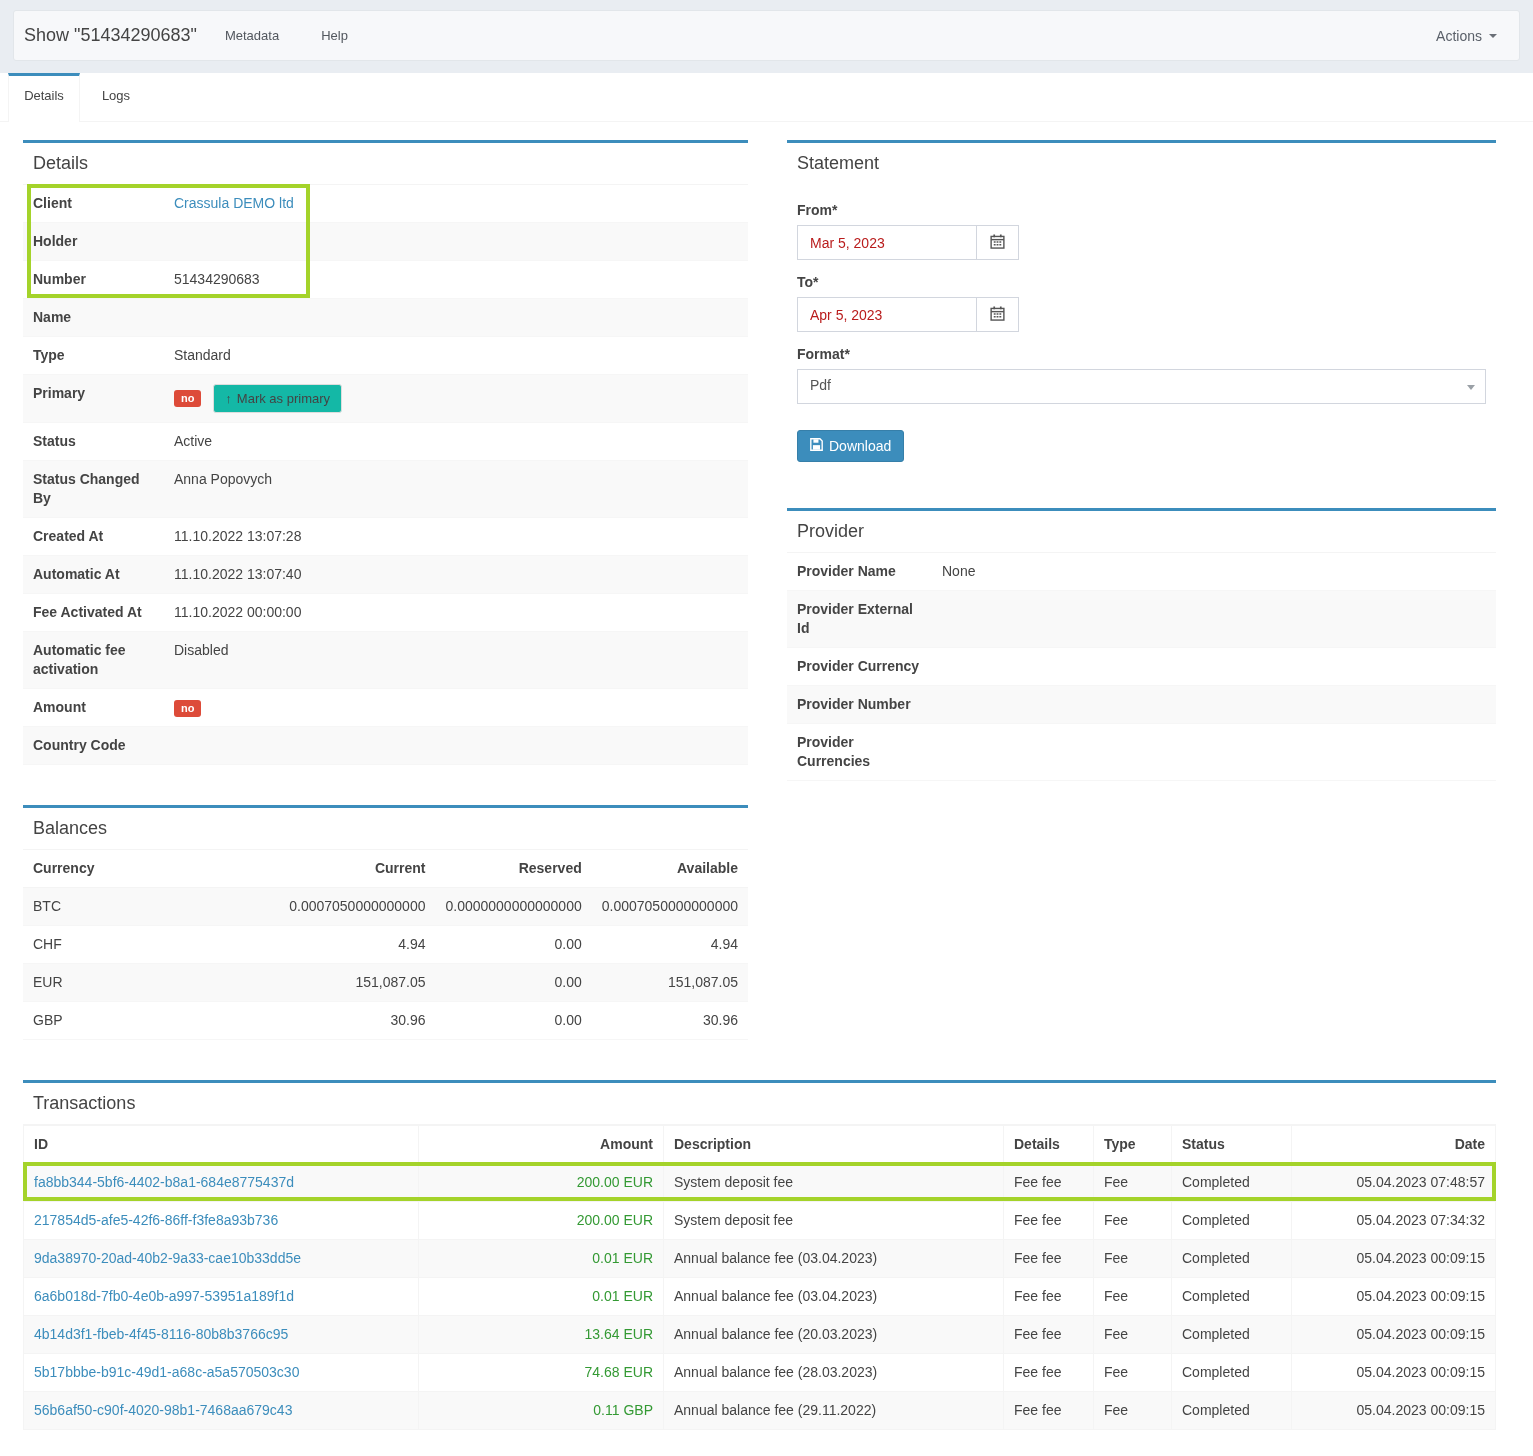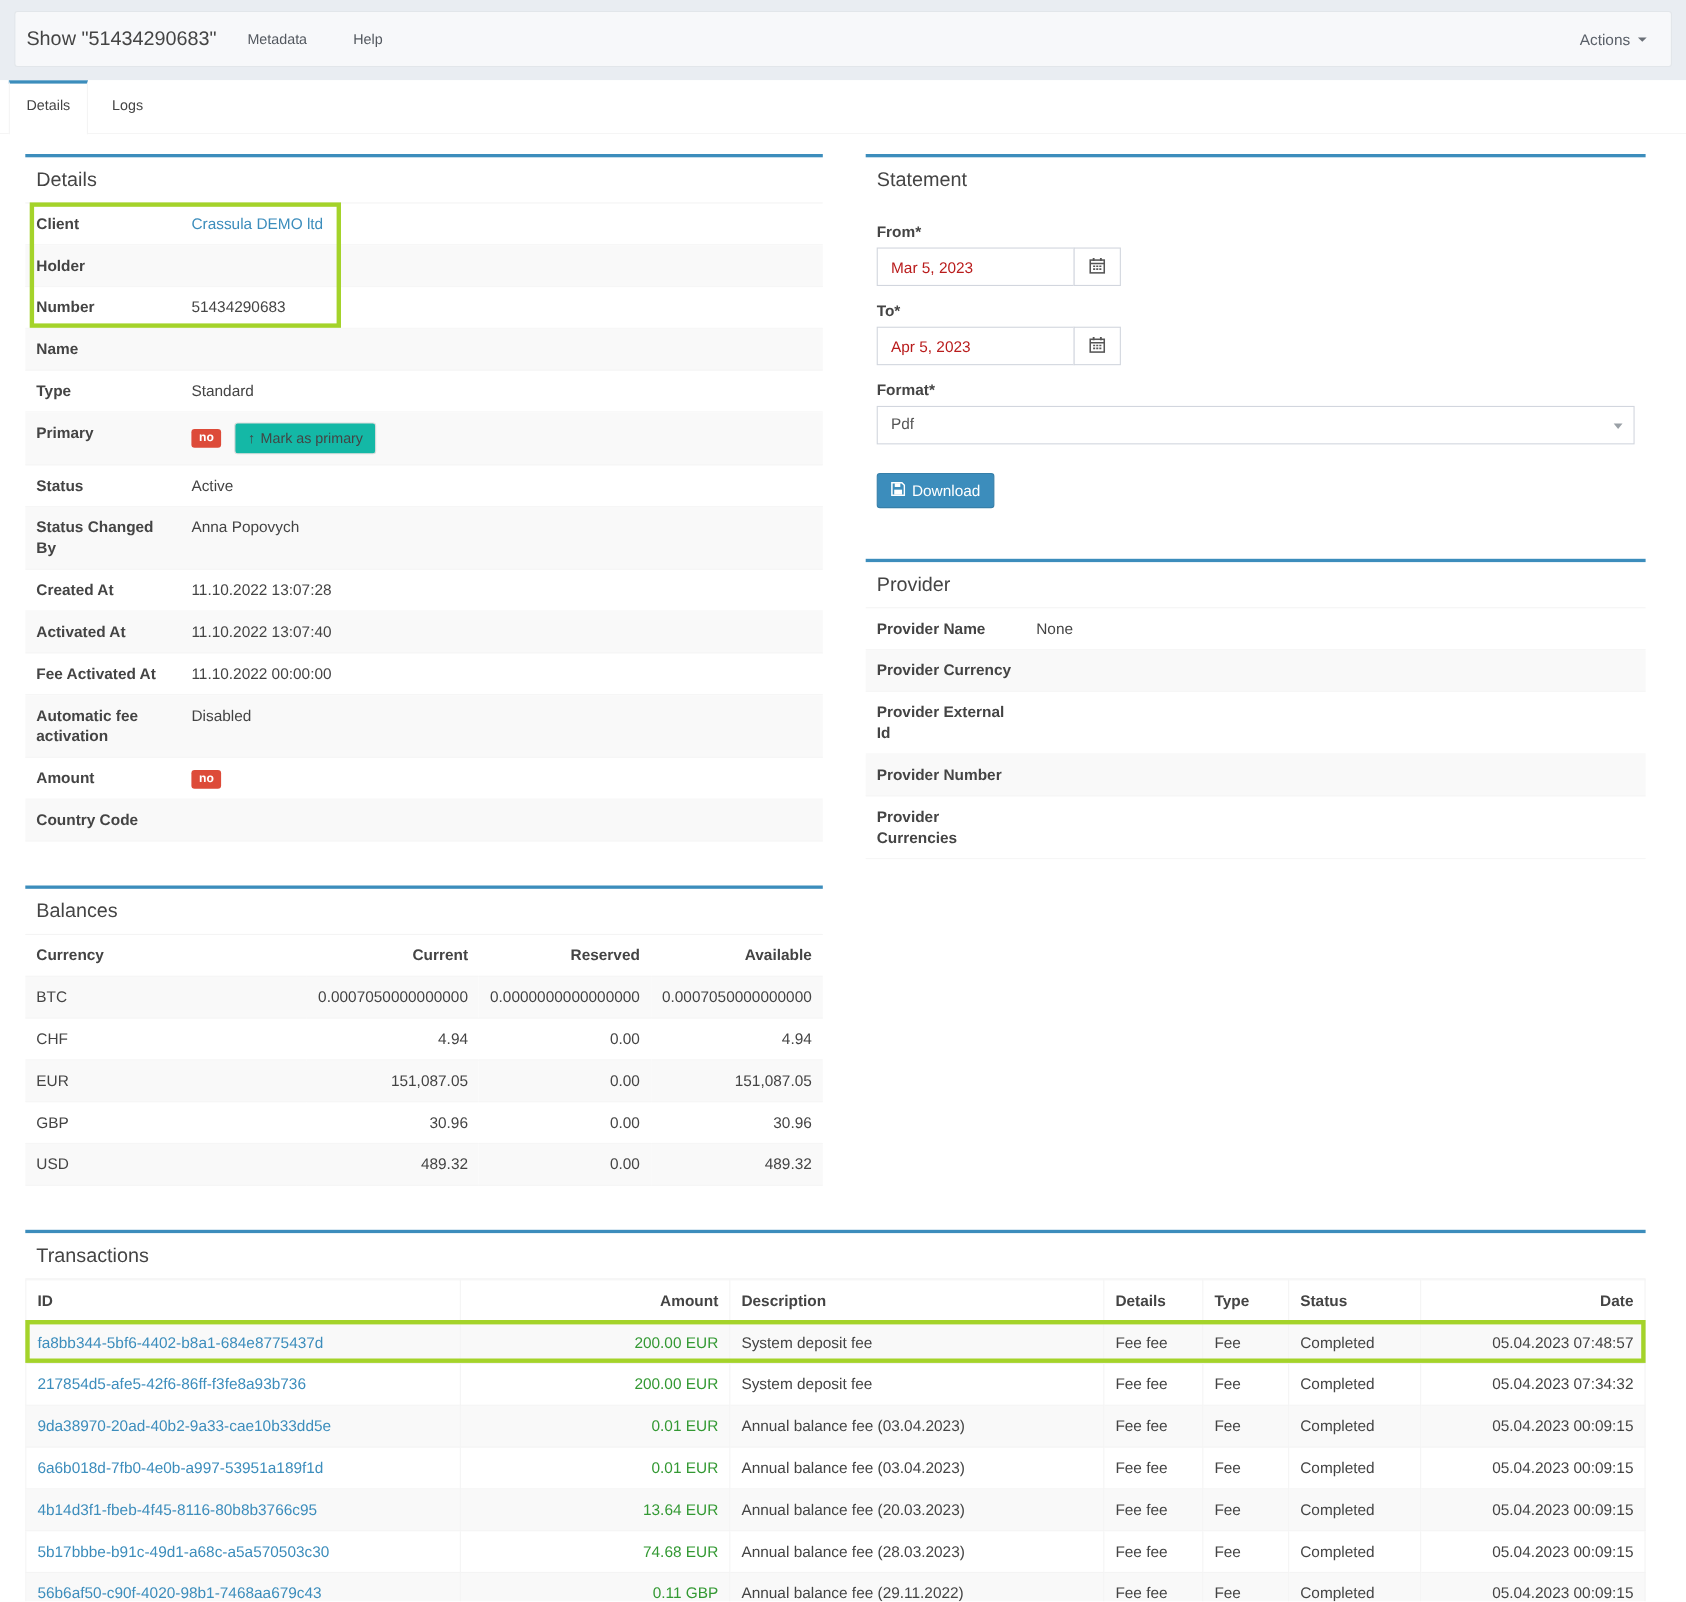--- a/index.html
+++ b/index.html
@@ -195,21 +195,21 @@
                 <div class="dlabel">Created At</div>
                 <div class="dvalue">
                   
                   <span>11.10.2022 13:07:28</span>
                   
                   
                 </div>
               </div>
 
               <div class="drow">
-                <div class="dlabel">Activated At</div>
+                <div class="dlabel">Automatic At</div>
                 <div class="dvalue">
                   
                   <span>11.10.2022 13:07:40</span>
                   
                   
                 </div>
               </div>
 
               <div class="drow">
                 <div class="dlabel">Fee Activated At</div>
@@ -289,26 +289,20 @@
                   <td class="num">151,087.05</td>
                 </tr>
 
                 <tr>
                   <td>GBP</td>
                   <td class="num">30.96</td>
                   <td class="num">0.00</td>
                   <td class="num">30.96</td>
                 </tr>
 
-                <tr>
-                  <td>USD</td>
-                  <td class="num">489.32</td>
-                  <td class="num">0.00</td>
-                  <td class="num">489.32</td>
-                </tr>
 
             </tbody>
           </table>
         </div>
       </div>
 
       <div class="col-right">
 
         <div class="panel panel-statement">
           <div class="panel-head" style="border-bottom:none;">Statement</div>
@@ -358,28 +352,28 @@
           <div class="drows provider-rows">
 
               <div class="drow">
                 <div class="dlabel">Provider Name</div>
                 <div class="dvalue">
                   <span>None</span>
                 </div>
               </div>
 
               <div class="drow">
+                <div class="dlabel">Provider External Id</div>
+                <div class="dvalue">
+                  
+                </div>
+              </div>
+
+              <div class="drow">
                 <div class="dlabel">Provider Currency</div>
-                <div class="dvalue">
-                  
-                </div>
-              </div>
-
-              <div class="drow">
-                <div class="dlabel">Provider External Id</div>
                 <div class="dvalue">
                   
                 </div>
               </div>
 
               <div class="drow">
                 <div class="dlabel">Provider Number</div>
                 <div class="dvalue">
                   
                 </div>

